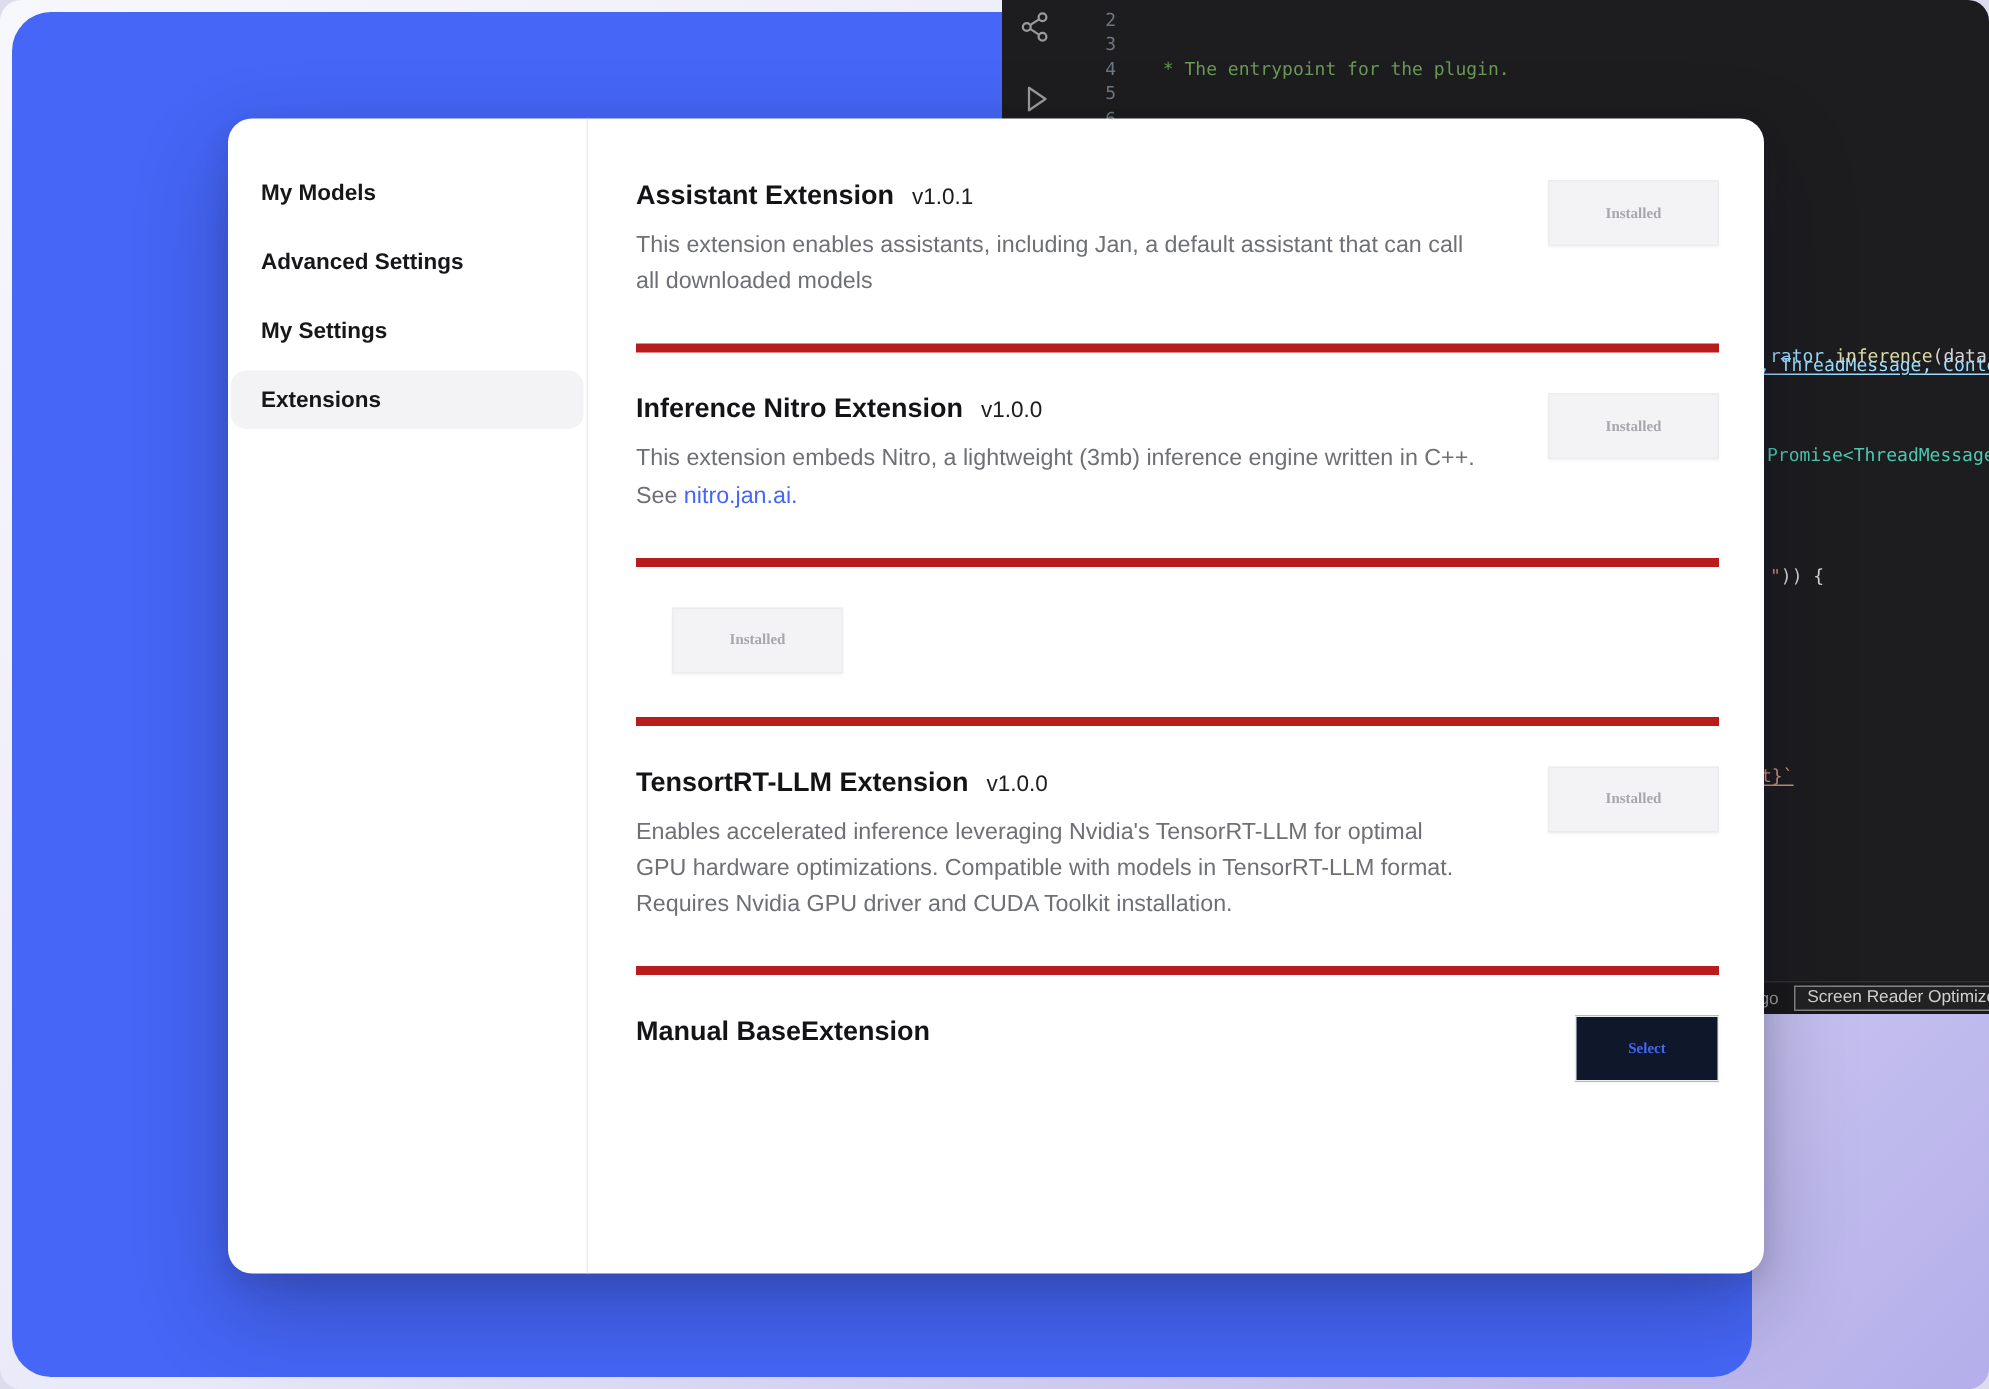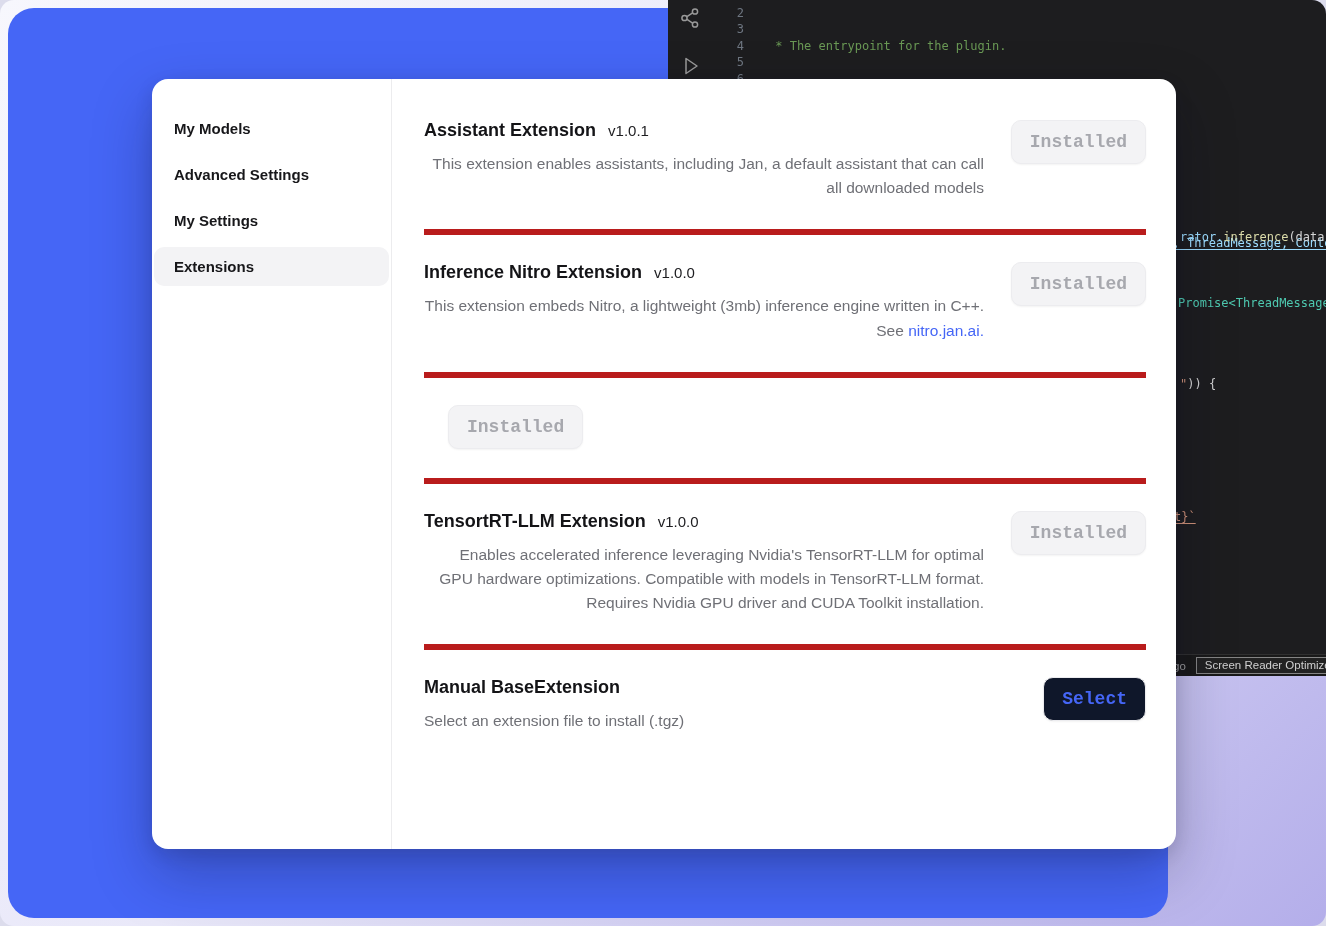--- a/index.html
+++ b/index.html
@@ -72,26 +72,26 @@
 
   .content { flex:1; padding:14px 30px 0 32px; overflow:hidden; }
   .section {
     display:flex; justify-content:space-between; align-items:flex-start;
     padding:27px 0 29px; border-bottom:6px solid #b91c1c;
   }
   .section:last-child { border-bottom:none; }
   .sec-text { max-width:560px; }
   .sec-title { font-size:18px; font-weight:700; color:#141417; display:inline; }
   .sec-version { font-size:15px; font-weight:400; color:#1d1d20; margin-left:12px; }
-  .sec-desc { margin-top:11px; font-size:15.5px; line-height:1.56; color:#6f7076;text-align:right; }
+  .sec-desc { margin-top:11px; font-size:15.5px; line-height:1.56; color:#6f7076; }
   .sec-desc a { color:#4566f6; text-decoration:none; cursor:pointer; }
   .btn {
     min-width:114px; height:44px; padding:0 18px; margin-left:24px; flex:none;
-    border-radius:10px; background:#f3f3f5; border:1px solid #ececef;
-    color:#a7a8ae; font-weight:600; font-size:18px; font-family:Liberation Mono, monospace;
+    border-radius:0; background:#f3f3f5; border:1px solid #ececef;
+    color:#a7a8ae; font-weight:600; font-size:10px; font-family:Liberation Serif, serif;
     display:inline-flex; align-items:center; justify-content:center; cursor:pointer;
     box-shadow:0 1px 2px rgba(0,0,0,.05);
   }
   .btn.select { min-width:96px; color:#4566f6; background:#0f172a; }
 </style>
 </head>
 <body>
 
 <div class="page">
 
@@ -180,21 +180,20 @@
         <div class="sec-text">
           <span class="sec-title">TensortRT-LLM Extension</span><span class="sec-version">v1.0.0</span>
           <div class="sec-desc">Enables accelerated inference leveraging Nvidia's TensorRT-LLM for optimal GPU hardware optimizations. Compatible with models in TensorRT-LLM format. Requires Nvidia GPU driver and CUDA Toolkit installation.</div>
         </div>
         <button class="btn">Installed</button>
       </div>
 
       <div class="section">
         <div class="sec-text">
           <span class="sec-title">Manual BaseExtension</span>
-          <div class="sec-desc">Select an extension file to install (.tgz)</div>
         </div>
         <button class="btn select">Select</button>
       </div>
 
     </div>
   </div>
 
 </div>
 
 </body></html>

